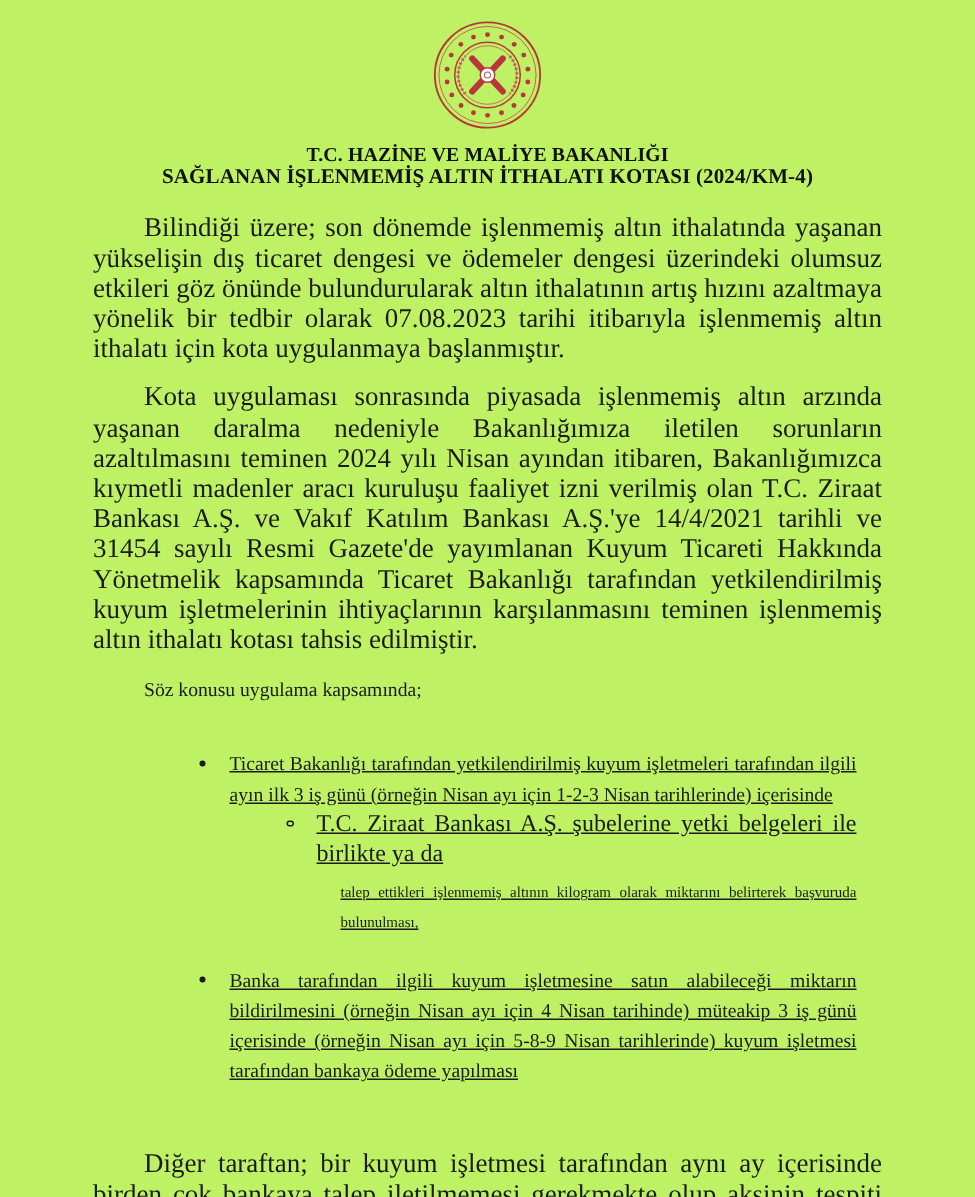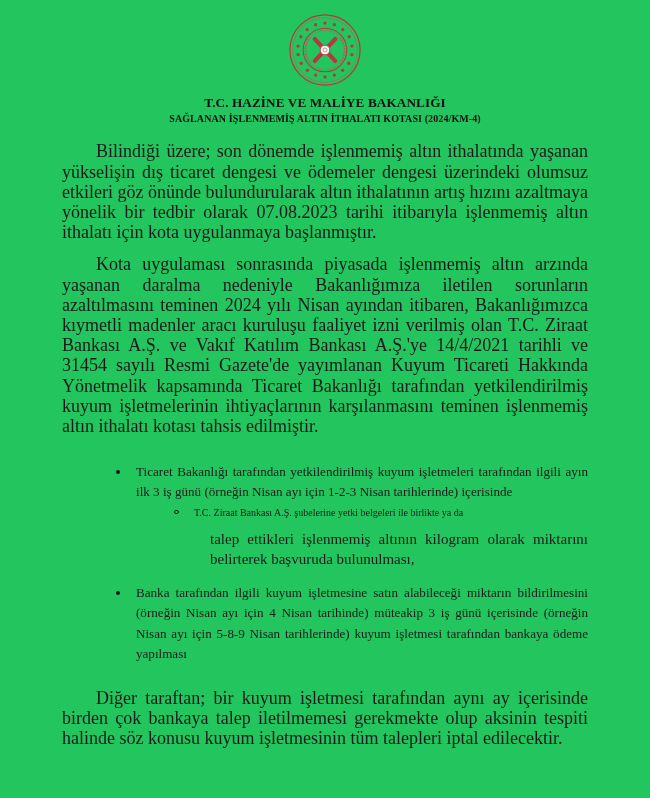--- a/index.html
+++ b/index.html
@@ -12,21 +12,21 @@
     width: 650px;
     height: 798px;
     overflow: hidden;
     font-family: "Liberation Serif", "DejaVu Serif", serif;
     color: #1b1b1b;
   }
   .page {
     position: relative;
     width: 650px;
     height: 798px;
-    background: #22c55e;
+    background: #bef264;
     box-sizing: border-box;
   }
 
   
   .emblem-wrap {
     width: 100%;
     display: flex;
     justify-content: center;
     padding-top: 11px;
     padding-bottom: 2px;
@@ -45,21 +45,21 @@
   .title-line {
     font-weight: bold;
     font-size: 13.2px;
     line-height: 16.2px;
     letter-spacing: .1px;
     color: #111111;
     white-space: nowrap;
   }
   .title-line.l1 { font-size: 13.2px; }
   .title-line.l2 { font-size: 13.2px; }
-  .title-line.l3 { font-size: 10px; }
+  .title-line.l3 { font-size: 14px; }
 
   
   .content {
     padding: 0 62px 0 62px;
     box-sizing: border-box;
   }
   p.para {
     margin: 0;
     padding: 0;
     text-align: justify;
@@ -84,62 +84,63 @@
 
   
   ul.bullets {
     list-style: none;
     margin: 0;
     padding: 0 0 0 48px;
   }
   ul.bullets > li {
     position: relative;
     padding-left: 26px;
-    margin: 0;
+    margin: 17px;
     font-size: 13.1px;
     line-height: 20.2px;
     text-align: justify;
     text-justify: inter-word;
+    text-decoration: underline;
   }
   ul.bullets > li > .dot {
     position: absolute;
     left: 6px;
     top: 7.5px;
     width: 4.2px;
     height: 4.2px;
     background: #1b1b1b;
     border-radius: 50%;
   }
   ul.subbullets {
     list-style: none;
     margin: 0;
     padding: 0 0 0 34px;
   }
   ul.subbullets > li {
     position: relative;
     padding-left: 24px;
-    font-size: 10px;
+    font-size: 16px;
     line-height: 20.2px;
     text-align: justify;
     text-justify: inter-word;
   }
   ul.subbullets > li > .circle {
     position: absolute;
     left: 4px;
     top: 7px;
     width: 4.6px;
     height: 4.6px;
     border: 1px solid #1b1b1b;
     border-radius: 50%;
     box-sizing: border-box;
     background: transparent;
   }
   .cont-para {
     padding-left: 74px;
-    font-size: 15px;
+    font-size: 10px;
     line-height: 20.2px;
     text-align: justify;
     text-justify: inter-word;
     margin: 0;
   }
   a.maillink {
     color: #4a47b0;
     text-decoration: underline;
     word-break: keep-all;
   }
@@ -196,20 +197,21 @@
   <div class="content">
 
     <p class="para">Bilindiği üzere; son dönemde işlenmemiş altın ithalatında yaşanan yükselişin dış ticaret dengesi ve ödemeler dengesi üzerindeki olumsuz etkileri göz önünde bulundurularak altın ithalatının artış hızını azaltmaya yönelik bir tedbir olarak 07.08.2023 tarihi itibarıyla işlenmemiş altın ithalatı için kota uygulanmaya başlanmıştır.</p>
 
     <div class="gap-12"></div>
 
     <p class="para">Kota uygulaması sonrasında piyasada işlenmemiş altın arzında yaşanan daralma nedeniyle Bakanlığımıza iletilen sorunların azaltılmasını teminen 2024 yılı Nisan ayından itibaren, Bakanlığımızca kıymetli madenler aracı kuruluşu faaliyet izni verilmiş olan T.C. Ziraat Bankası A.Ş. ve Vakıf Katılım Bankası A.Ş.'ye 14/4/2021 tarihli ve 31454 sayılı Resmi Gazete'de yayımlanan Kuyum Ticareti Hakkında Yönetmelik kapsamında Ticaret Bakanlığı tarafından yetkilendirilmiş kuyum işletmelerinin ihtiyaçlarının karşılanmasını teminen işlenmemiş altın ithalatı kotası tahsis edilmiştir.</p>
 
     <div class="gap-14"></div>
 
+    <p class="lead-line">Söz konusu uygulama kapsamında;</p>
 
     <div class="gap-12"></div>
 
     <ul class="bullets">
       <li>
         <span class="dot"></span>
         <span>Ticaret Bakanlığı tarafından yetkilendirilmiş kuyum işletmeleri tarafından ilgili ayın ilk 3 iş günü (örneğin Nisan ayı için 1-2-3 Nisan tarihlerinde) içerisinde</span>
         <ul class="subbullets">
           <li>
             <span class="circle"></span>

